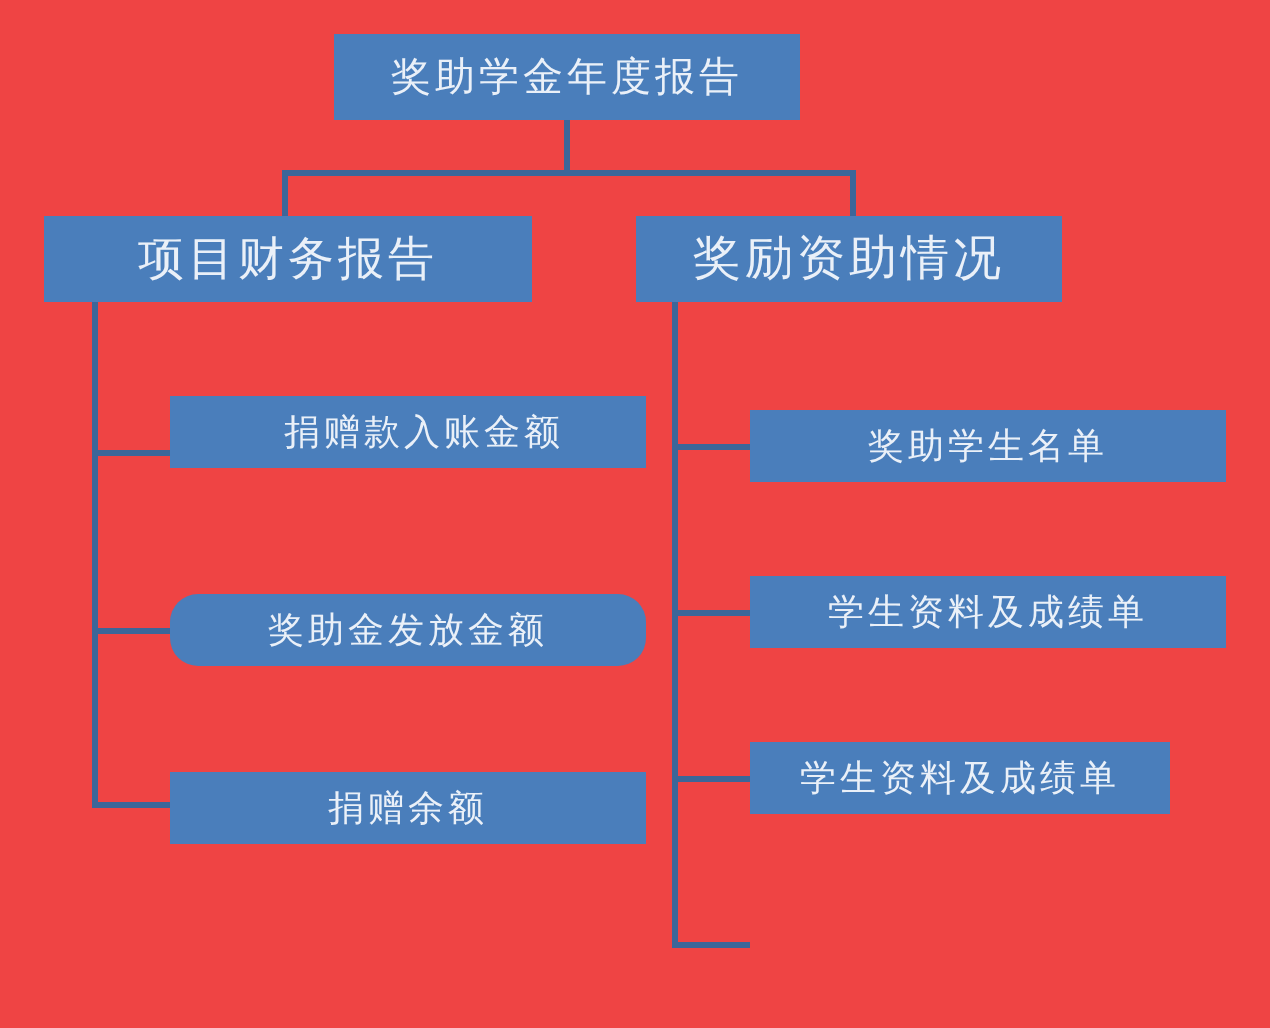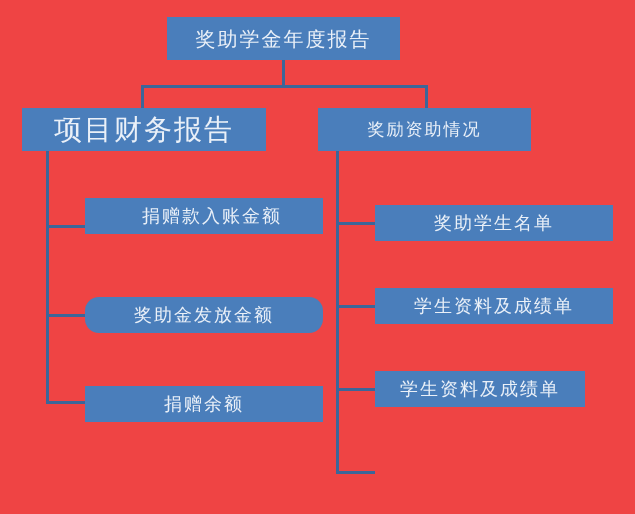--- a/index.html
+++ b/index.html
@@ -35,28 +35,28 @@
     top: 17px;
     width: 233px;
     height: 43px;
     font-size: 20px;
   }
   .node-l2-left {
     left: 22px;
     top: 108px;
     width: 244px;
     height: 43px;
-    font-size: 28px;
+    font-size: 23px;
   }
   .node-l2-right {
     left: 318px;
     top: 108px;
     width: 213px;
     height: 43px;
-    font-size: 17px;
+    font-size: 24px;
   }
   .node-leaf {
     height: 36px;
     font-size: 18px;
   }
   .leaf-l1 { left: 85px; top: 198px; width: 238px; padding-left: 16px; }
   .leaf-l2 { left: 85px; top: 297px; width: 238px; border-radius: 14px; }
   .leaf-l3 { left: 85px; top: 386px; width: 238px; }
 
   .leaf-r1 { left: 375px; top: 205px; width: 238px; text-align: right; }

